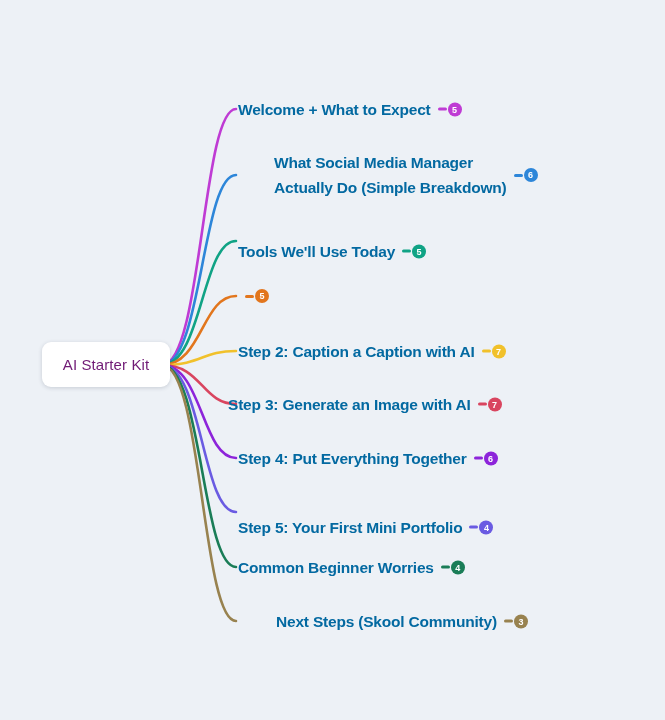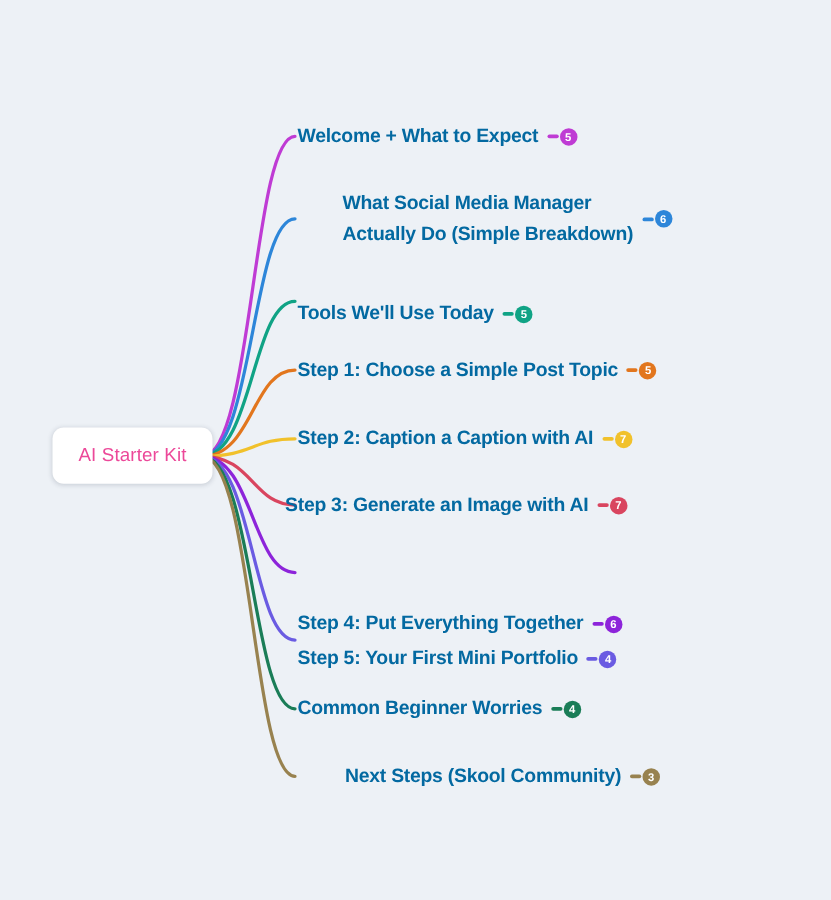--- a/index.html
+++ b/index.html
@@ -11,21 +11,21 @@
   }
   svg.curves{position:absolute;left:0;top:0;z-index:1;}
   .root-node{
     position:absolute;z-index:3;
     left:42px;top:342px;
     width:128px;height:45px;
     background:#ffffff;
     border-radius:9px;
     box-shadow:0 1px 4px rgba(30,40,60,0.18);
     display:flex;align-items:center;justify-content:center;
-    font-size:15px;font-weight:500;color:#ec4899;
+    font-size:15px;font-weight:500;color:#701a75;
     letter-spacing:0.1px;
   }
   #rows{position:absolute;left:0;top:0;z-index:2;width:665px;height:720px;}
   .branch-row{
     position:absolute;
     display:flex;align-items:center;
     transform:translateY(-50%);
     white-space:nowrap;
   }
   .branch-label{
@@ -75,35 +75,34 @@
 Actually Do (Simple Breakdown)</span>
         <span class="branch-dash" style="background: rgb(45, 134, 217);"></span>
         <span class="branch-badge" style="background: rgb(45, 134, 217);">6</span>
       </div>
       <div class="branch-row" style="left: 238px; top: 251px;">
         <span class="branch-label">Tools We'll Use Today</span>
         <span class="branch-dash" style="background: rgb(16, 163, 133);"></span>
         <span class="branch-badge" style="background: rgb(16, 163, 133);">5</span>
       </div>
       <div class="branch-row" style="left: 238px; top: 296px;">
-        <span class="branch-label">Step 1: Choose a Simple Post Topic</span>
         <span class="branch-dash" style="background: rgb(226, 118, 29);"></span>
         <span class="branch-badge" style="background: rgb(226, 118, 29);">5</span>
       </div>
       <div class="branch-row" style="left: 238px; top: 351px;">
         <span class="branch-label">Step 2: Caption a Caption with AI</span>
         <span class="branch-dash" style="background: rgb(241, 193, 43);"></span>
         <span class="branch-badge" style="background: rgb(241, 193, 43);">7</span>
       </div>
       <div class="branch-row" style="left: 228px; top: 404px;">
         <span class="branch-label">Step 3: Generate an Image with AI</span>
         <span class="branch-dash" style="background: rgb(217, 69, 95);"></span>
         <span class="branch-badge" style="background: rgb(217, 69, 95);">7</span>
       </div>
-      <div class="branch-row" style="left: 238px; top: 458px; margin-top: 41px;">
+      <div class="branch-row" style="left: 238px; top: 458px;">
         <span class="branch-label">Step 4: Put Everything Together</span>
         <span class="branch-dash" style="background: rgb(141, 36, 218);"></span>
         <span class="branch-badge" style="background: rgb(141, 36, 218);">6</span>
       </div>
       <div class="branch-row" style="left: 238px; top: 512px; margin-top: 15px;">
         <span class="branch-label">Step 5: Your First Mini Portfolio</span>
         <span class="branch-dash" style="background: rgb(106, 91, 226);"></span>
         <span class="branch-badge" style="background: rgb(106, 91, 226);">4</span>
       </div>
       <div class="branch-row" style="left: 238px; top: 567px; text-align: right;">

